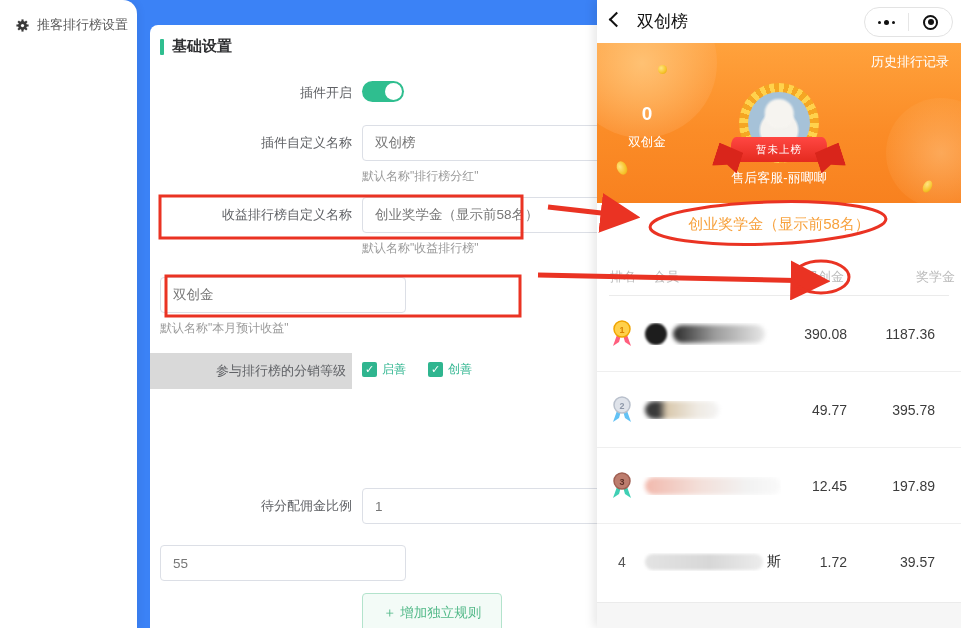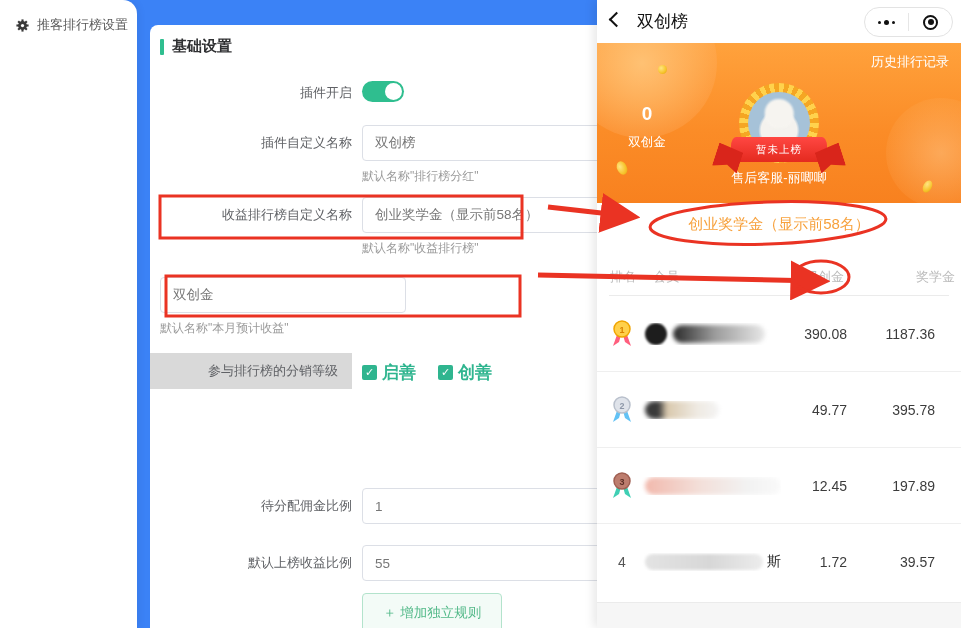--- a/index.html
+++ b/index.html
@@ -15,36 +15,36 @@
 
   
   .card { position:absolute; left:150px; top:25px; width:470px; height:603px; background:#fff;
           border-radius:8px 0 0 0; z-index:4; }
   .section-head { display:flex; align-items:center; gap:8px; padding:12px 0 0 10px; }
   .section-bar { width:4px; height:16px; background:#2fbe8f; border-radius:1px; }
   .section-title { font-size:15px; font-weight:bold; color:#303133; }
 
   .form-row { position:absolute; left:0; display:flex; align-items:flex-start; width:470px; }
   .form-label { width:202px; text-align:right; font-size:13px; color:#606266; line-height:36px; flex:0 0 202px; }
-  .form-label.gray-hl { line-height:20px; padding:8px 14px; background:#d9d9d9; width:202px; text-align:right; }
+  .form-label.gray-hl { line-height:20px; padding:8px 6px; background:#d9d9d9; width:202px; text-align:right; }
   .form-ctrl { margin-left:10px; }
   .text-input { width:246px; height:36px; border:1px solid #dcdfe6; border-radius:4px; padding:0 12px;
                 font-size:13.5px; color:#777; background:#fff; outline:none; font-family:inherit; }
   .hint { font-size:12px; color:#9a9a9a; margin-top:7px; }
 
   
   .toggle { position:relative; width:42px; height:21px; border-radius:11px; background:#2fbe8f; cursor:pointer; margin-top:6px; }
   .toggle .knob { position:absolute; right:2px; top:2px; width:17px; height:17px; border-radius:50%; background:#fff; }
 
   
   .checks { display:flex; gap:22px; align-items:center; margin-top:8px; }
   .check { display:flex; align-items:center; gap:5px; cursor:pointer; }
   .checkbox { width:15px; height:15px; background:#2fb58f; border-radius:2px; color:#fff; font-size:11px;
               line-height:15px; text-align:center; }
-  .check-label { font-size:17px; color:#2fb58f;font-weight:bold; }
+  .check-label { font-size:12px; color:#2fb58f; }
 
   
   .add-btn { display:inline-block; border:1px solid #b3e3cc; background:#f3fbf7; color:#53b989;
              font-size:13.5px; padding:10px 20px; border-radius:4px; cursor:pointer; }
 
   
   .phone { position:absolute; left:597px; top:0; width:364px; height:628px; background:#fff;
            box-shadow:-3px 0 10px rgba(0,0,0,.10); z-index:10; overflow:hidden; }
   .pnav { position:relative; height:43px; background:#fff; display:flex; align-items:center; }
   .back-chev { position:absolute; left:14px; top:14px; width:11px; height:11px;
@@ -206,21 +206,20 @@
 
 
     <div class="form-row" style="top:463px;">
       <div class="form-label">待分配佣金比例</div>
       <div class="form-ctrl">
         <input class="text-input" type="text" value="1" style="">
       </div>
     </div>
 
     <div class="form-row" style="top:520px;">
-      <div class="form-label">默认上榜收益比例</div>
       <div class="form-ctrl">
         <input class="text-input" type="text" value="55" style="">
       </div>
     </div>
 
     <div class="form-row" style="top:568px;">
       <div class="form-label"></div>
       <div class="form-ctrl">
         <button class="add-btn">＋ 增加独立规则</button>
       </div>

